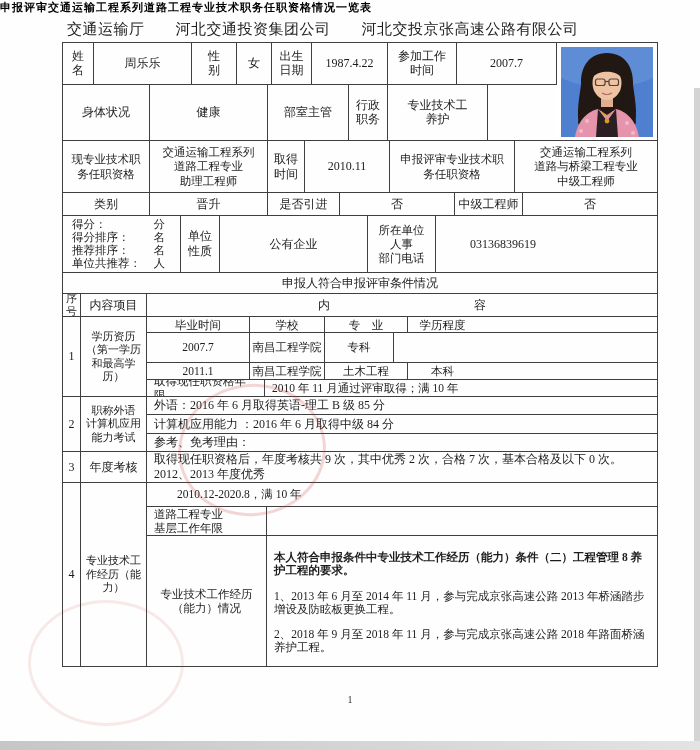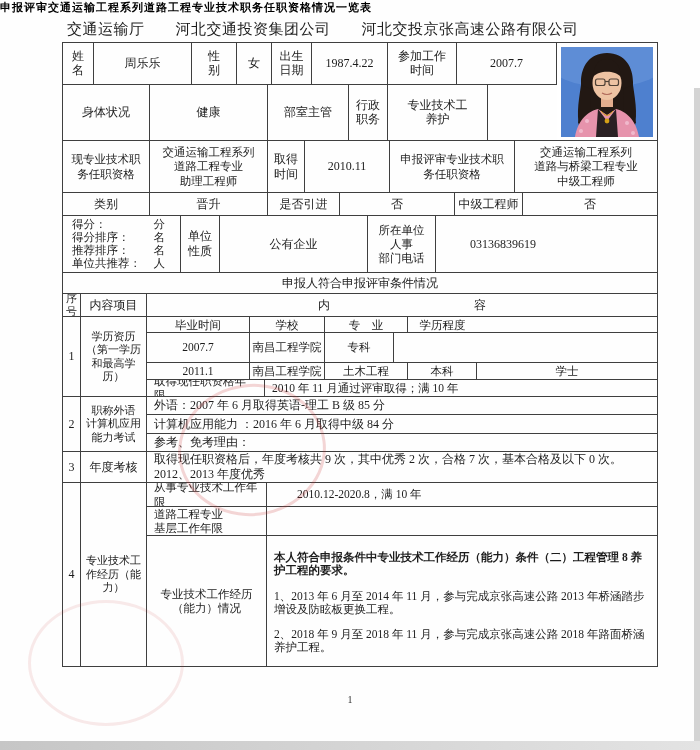--- a/index.html
+++ b/index.html
@@ -177,37 +177,36 @@
           <div class="c md" style="width:103px">2007.7</div>
           <div class="c md" style="width:75px">南昌工程学院</div>
           <div class="c md" style="width:69px">专科</div>
           <div class="c md" style="width:180px"></div>
         </div>
         <div class="r" style="height:17px">
           <div class="c md" style="width:103px">2011.1</div>
           <div class="c md" style="width:75px">南昌工程学院</div>
           <div class="c md" style="width:83px">土木工程</div>
           <div class="c md" style="width:69px">本科</div>
-          <div class="c md" style="width:180px">学士</div>
         </div>
         <div class="r" style="height:16px">
           <div class="c md al" style="width:118px">取得现任职资格年限</div>
           <div class="c md al" style="width:392px">2010 年 11 月通过评审取得；满 10 年</div>
         </div>
       </div>
     </div>
 
     <div class="r" style="height:55px">
       <div class="c" style="width:18px">2</div>
       <div class="c sm" style="width:66px">职称外语
 计算机应用
 能力考试</div>
       <div class="c contentcol" style="width:510px;padding:0">
         <div class="r" style="height:18px">
-          <div class="c al" style="width:510px">外语：2007 年 6 月取得英语-理工 B 级 85 分</div>
+          <div class="c al" style="width:510px">外语：2016 年 6 月取得英语-理工 B 级 85 分</div>
         </div>
         <div class="r" style="height:20px">
           <div class="c al" style="width:510px">计算机应用能力 ：2016 年 6 月取得中级 84 分</div>
         </div>
         <div class="r" style="height:17px">
           <div class="c al" style="width:510px">参考、免考理由：</div>
         </div>
       </div>
     </div>
 
@@ -218,21 +217,20 @@
 2012、2013 年度优秀</div>
     </div>
 
     <div class="r nb" style="height:183px">
       <div class="c" style="width:18px">4</div>
       <div class="c sm" style="width:66px">专业技术工
 作经历（能
 力）</div>
       <div class="c contentcol" style="width:510px;padding:0">
         <div class="r" style="height:24px">
-          <div class="c md al" style="width:120px">从事专业技术工作年限</div>
           <div class="c md al" style="width:390px;padding-left:30px">2010.12-2020.8，满 10 年</div>
         </div>
         <div class="r" style="height:29px">
           <div class="c md al" style="width:120px">道路工程专业
 基层工作年限</div>
           <div class="c md al" style="width:390px"></div>
         </div>
         <div class="r" style="height:130px">
           <div class="c md" style="width:120px">专业技术工作经历
 （能力）情况</div>

